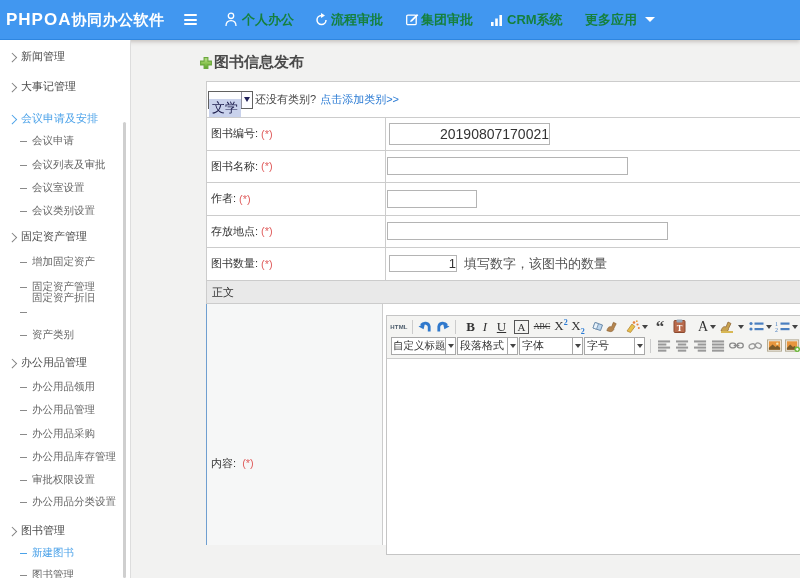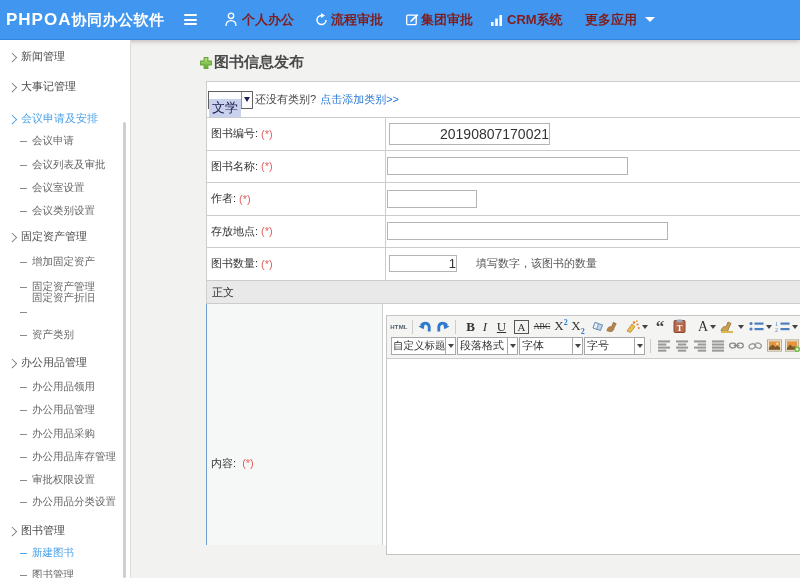--- a/index.html
+++ b/index.html
@@ -7,21 +7,21 @@
 body { font-family:"Liberation Sans", sans-serif; background:#f2f2f1; position:relative; }
 
 
 .topbar { position:absolute; left:0; top:0; width:800px; height:39px;
   background:#4197f0; border-bottom:1px solid #2e86e0;
   box-shadow:0 2px 4px rgba(120,110,100,.35); }
 .logo { position:absolute; left:6px; top:0; height:39px; line-height:39px;
   color:#fff; font-size:15px; font-weight:bold; letter-spacing:0.5px; z-index:6; }
 .burger { position:absolute; left:184px; top:14px; width:13px; height:11px; z-index:6; }
 .burger i { display:block; height:2px; background:#fff; margin-bottom:2.5px; border-radius:1px; }
-.tmenu { position:absolute; top:0; height:42px; line-height:39px; color:#7f1d1d;
+.tmenu { position:absolute; top:0; height:42px; line-height:39px; color:#15803d;
   font-size:13px; font-weight:bold; z-index:6; }
 .tico { position:absolute; top:11px; width:16px; height:16px; z-index:6; }
 .tico svg { display:block; }
 .caret { position:absolute; top:17px; width:0; height:0; z-index:6;
   border-left:5px solid transparent; border-right:5px solid transparent;
   border-top:5px solid #fff; }
 
 
 .sidebar { position:absolute; left:0; top:40px; width:130px; height:538px;
   background:#fff; border-right:1px solid #ddd; }
@@ -232,21 +232,21 @@
   <div class="frow" style="height:31.5px">
     <div class="fl">存放地点: <span class="req">(*)</span></div>
     <div class="fr">
         <input class="t" style="margin-left: 1px; width: 276px; height: 16px;" value="">
       </div>
   </div>
   <div class="frow" style="height:31.5px">
     <div class="fl">图书数量: <span class="req">(*)</span></div>
     <div class="fr">
         <input class="t" style="margin-left: 3px; width: 63px; height: 15px;" value="1">
-      <span style="margin-left:19px;color:#555;font-size:11px">填写数字，该图书的数量</span>
+      <span style="margin-left:7px;color:#555;font-size:13px">填写数字，该图书的数量</span>
       </div>
   </div>
   <div class="sechead">正文</div>
   <div class="crow">
     <div class="cl">
         <span>内容: <span class="req">(*)</span></span>
       </div>
     <div class="cr">
       <div class="editor">
         <div class="toolbar">

